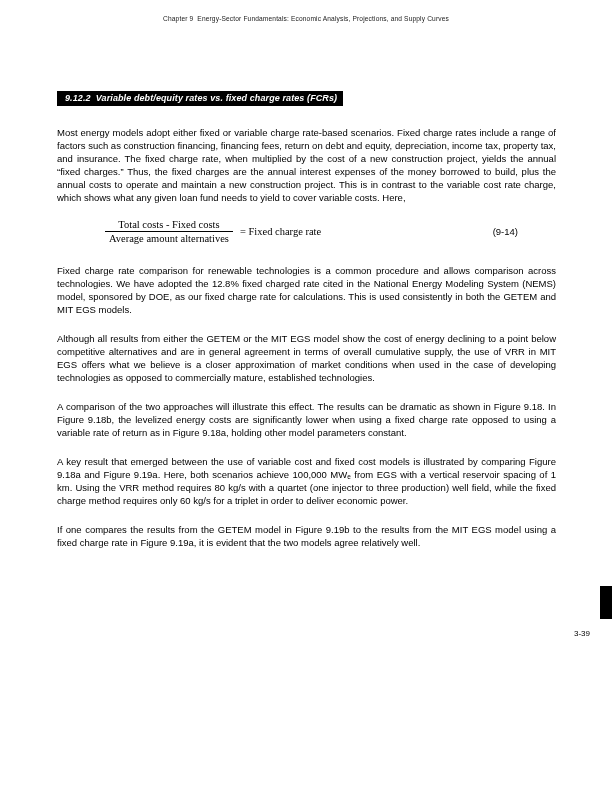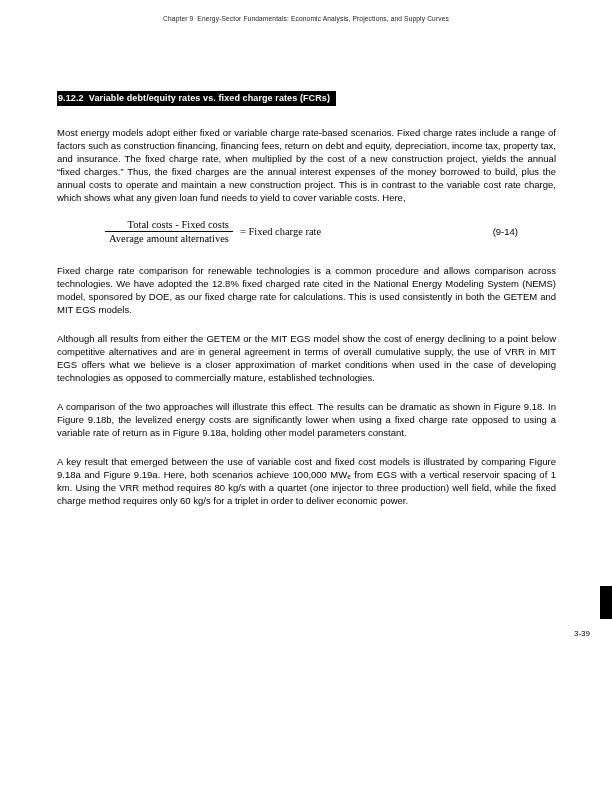--- a/index.html
+++ b/index.html
@@ -29,44 +29,45 @@
     top: 87px;
     width: 499px;
   }
   .section-heading {
     display: inline-block;
     background: #000000;
     color: #ffffff;
     font-weight: bold;
     font-size: 9px;
     letter-spacing: 0.1px;
-    padding: 2px 6px 3px 1px;
+    padding: 2px 6px 3px 8px;
     margin: 0 0 4px 0;
     white-space: pre;
+    font-style: italic;
   }
   .para {
     font-size: 9.5px;
     line-height: 13px;
     text-align: justify;
     margin: 16px 0 13px 0;
   }
   .para sub {
     font-size: 6.5px;
     line-height: 0;
     vertical-align: -1px;
   }
   .equation {
     display: flex;
     align-items: center;
     font-family: "Liberation Serif", serif;
     font-size: 10.5px;
     margin: 15px 0 20px 48px;
   }
   .fraction { display: inline-block; text-align: center; }
-  .fraction .num { display: block; padding: 0 4px 1px 4px; text-align: right; }
+  .fraction .num { display: block; padding: 0 4px 1px 4px; }
   .fraction .den { display: block; border-top: 1px solid #000; padding: 1px 4px 0 4px; }
   .eq-rhs { margin-left: 7px; }
   .eq-label {
     margin-left: auto;
     margin-right: 38px;
     font-family: "Liberation Sans", sans-serif;
     font-size: 9.5px;
   }
   .page-number {
     position: absolute;
@@ -106,20 +107,21 @@
     </div>
 
     <p class="para">Fixed charge rate comparison for renewable technologies is a common procedure and allows comparison across technologies. We have adopted the 12.8% fixed charged rate cited in the National Energy Modeling System (NEMS) model, sponsored by DOE, as our fixed charge rate for calculations. This is used consistently in both the GETEM and MIT EGS models.</p>
 
     <p class="para">Although all results from either the GETEM or the MIT EGS model show the cost of energy declining to a point below competitive alternatives and are in general agreement in terms of overall cumulative supply, the use of VRR in MIT EGS offers what we believe is a closer approximation of market conditions when used in the case of developing technologies as opposed to commercially mature, established technologies.</p>
 
     <p class="para">A comparison of the two approaches will illustrate this effect. The results can be dramatic as shown in Figure 9.18. In Figure 9.18b, the levelized energy costs are significantly lower when using a fixed charge rate opposed to using a variable rate of return as in Figure 9.18a, holding other model parameters constant.</p>
 
     <p class="para"><span>A key result that emerged between the use of variable cost and fixed cost models is illustrated by comparing Figure 9.18a and Figure 9.19a. Here, both scenarios achieve 100,000 MW</span><sub>e</sub><span> from EGS with a vertical reservoir spacing of 1 km. Using the VRR method requires 80 kg/s with a quartet (one injector to three production) well field, while the fixed charge method requires only 60 kg/s for a triplet in order to deliver economic power.</span></p>
 
+    <p class="para">If one compares the results from the GETEM model in Figure 9.19b to the results from the MIT EGS model using a fixed charge rate in Figure 9.19a, it is evident that the two models agree relatively well.</p>
 
   </div>
 
   <div class="page-number">3-39</div>
 
   <div class="edge-tab"></div>
 
 </div>
 
 </body></html>

